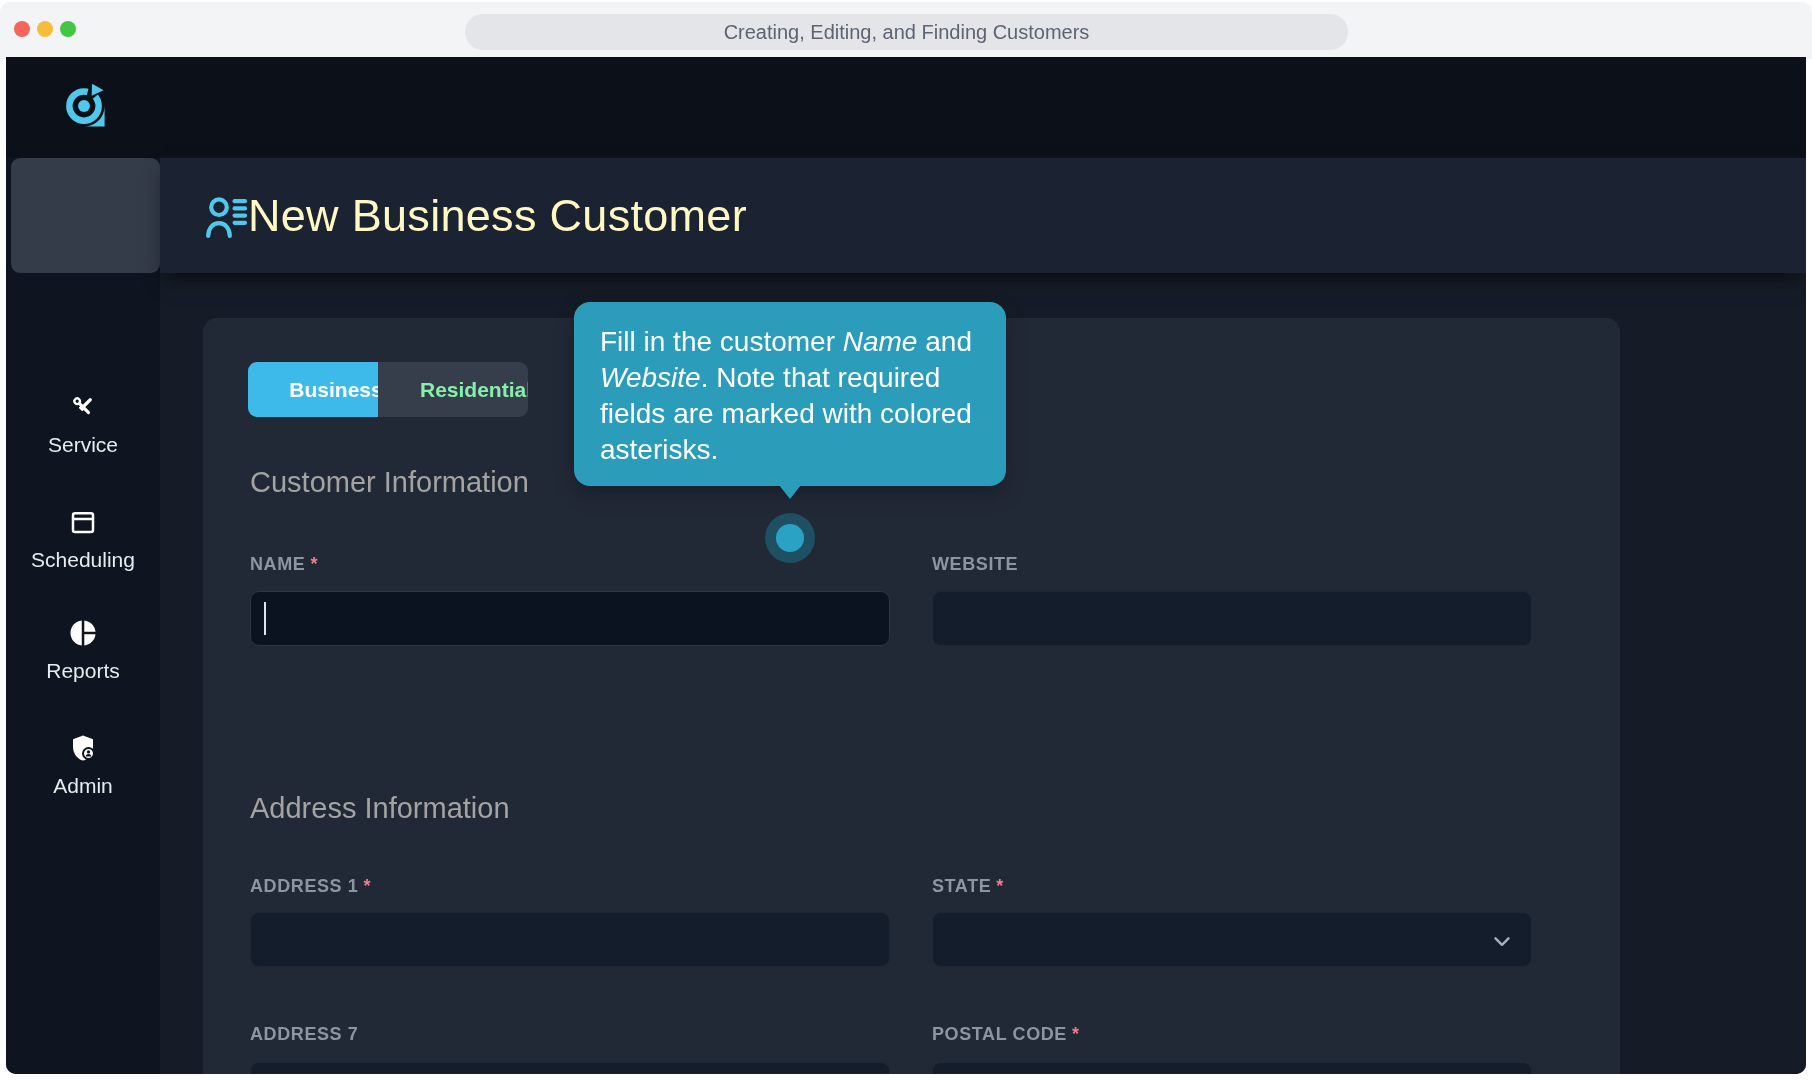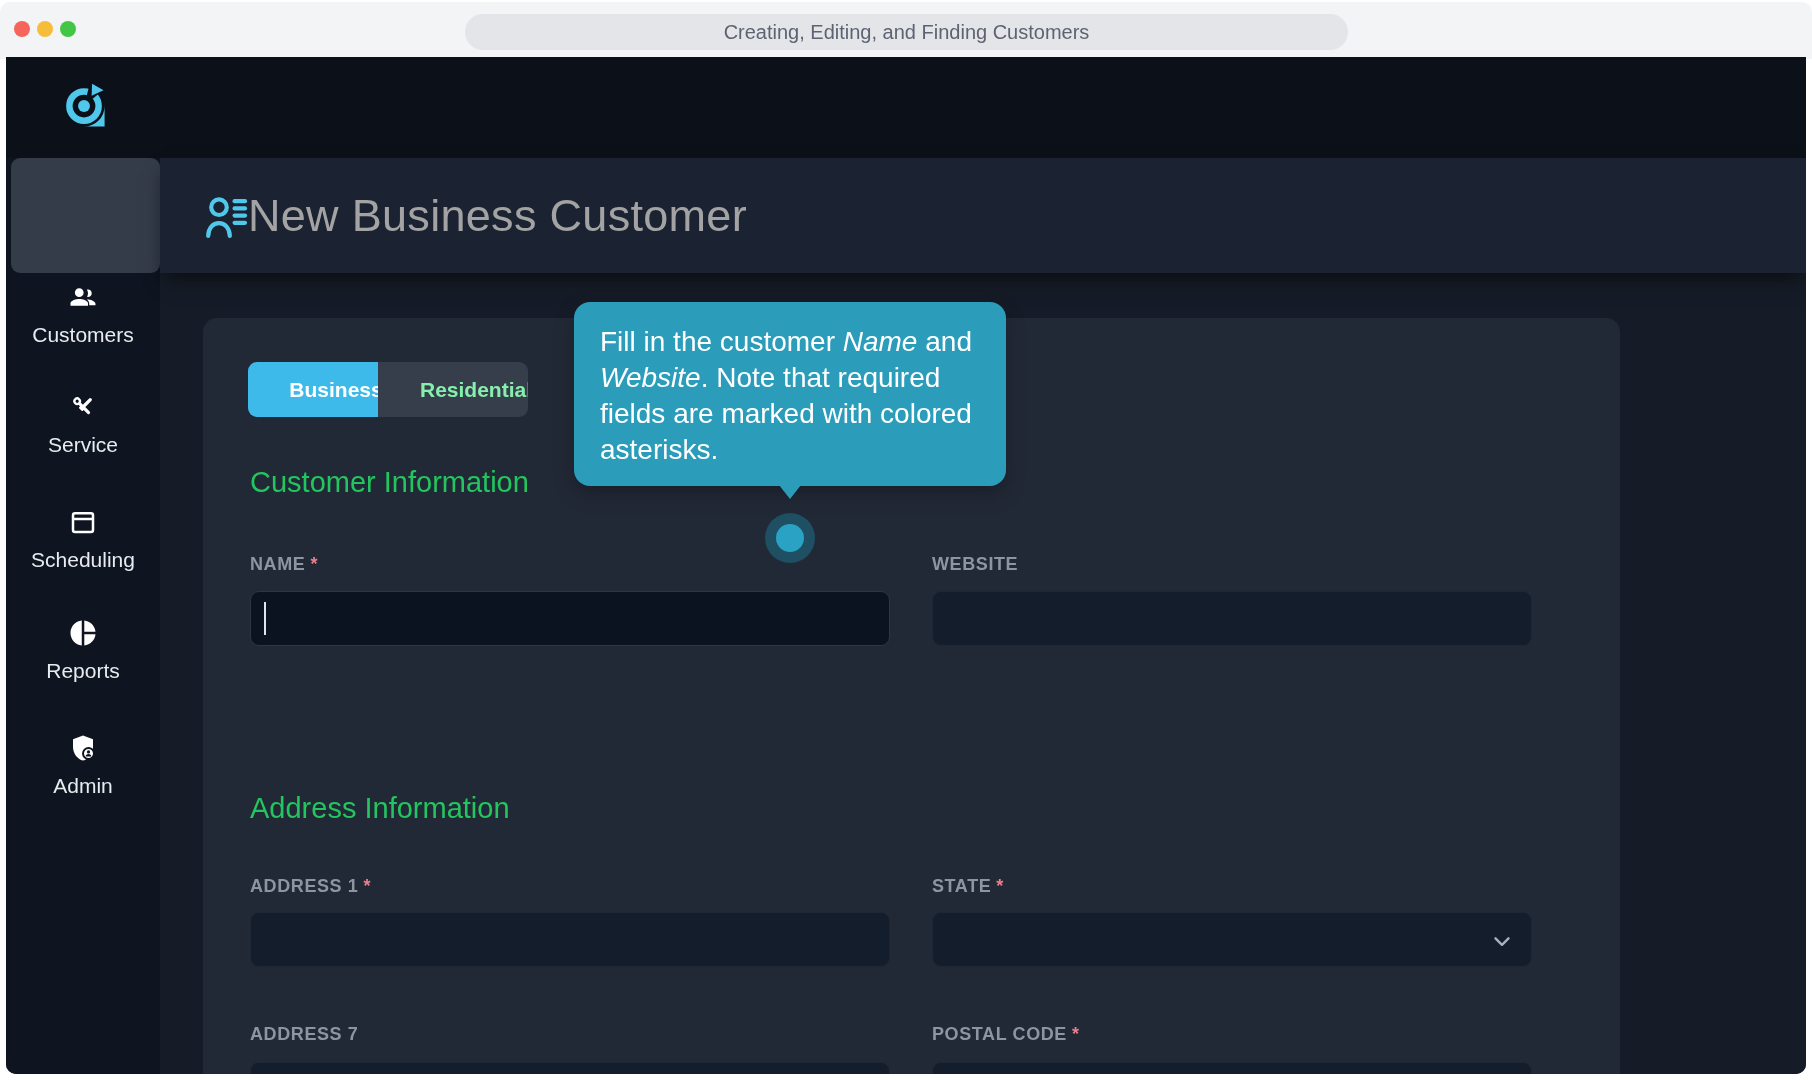--- a/index.html
+++ b/index.html
@@ -29,35 +29,35 @@
                  background:#343c4a; border-radius:9px; }
   .side-item { position:absolute; left:0; right:0; height:92px; text-align:center; cursor:pointer; }
   .side-item .icn { display:block; margin:0 auto; width:30px; height:30px; }
   .side-item .lbl { display:block; margin-top:12px; color:#e8ebef; font-size:21px; line-height:22px; }
   .si-0 { top:124px; } .si-1 { top:234px; } .si-2 { top:349px; } .si-3 { top:460px; } .si-4 { top:575px; }
 
   .header { position:absolute; left:154px; top:101px; width:1646px; height:115px;
             background:#1b2231; box-shadow:0 10px 18px -4px rgba(0,0,0,0.55); z-index:3; }
   .header-icon { position:absolute; left:42px; top:34px; width:48px; height:48px; }
   .header-title { position:absolute; left:88px; top:0; height:149px; line-height:115px;
-                  color:#a3a3a3; font-size:45px; letter-spacing:0.3px; }
+                  color:#fef9c3; font-size:45px; letter-spacing:0.3px; }
 
   .main { position:absolute; left:154px; top:216px; right:0; bottom:0; background:#161c27; }
   .card { position:absolute; left:43px; top:45px; width:1417px; height:920px;
           background:#222936; border-radius:14px; }
 
   
   .toggle { position:absolute; left:45px; top:44px; height:55px; display:flex;
             border-radius:9px; overflow:hidden; }
   .tab { height:55px; display:flex; align-items:center; justify-content:center;
          font-size:21px; font-weight:bold; cursor:pointer;padding-left:46px; }
   .tab-business { width:130px; background:#3dbae9; color:#ffffff; }
   .tab-residential { width:150px; background:#363e4c; color:#86efac; }
 
-  .section-h { position:absolute; left:47px; color:#22c55e; font-size:29px; font-weight:400; }
+  .section-h { position:absolute; left:47px; color:#a3a3a3; font-size:29px; font-weight:400; }
   .sec-1 { top:148px; } .sec-2 { top:474px; }
 
   .field-label { position:absolute; color:#8d95a1; font-size:18px; font-weight:700;
                  letter-spacing:0.6px; }
   .req { color:#e87f8c; margin-left:5px; font-size:18px; }
   .row1-l { top:236px; } .row2-l { top:558px; } .row3-l { top:706px; }
   .col-a { left:47px; } .col-b { left:729px; }
 
   .tinput { position:absolute; height:55px; border-radius:9px; border:1px solid #1d2735;
             background:#141d2b; color:#e6e9ed; font-size:21px; padding:0 16px;
@@ -104,26 +104,20 @@
         <circle cx="24" cy="24" r="13.5" fill="none" stroke="#4fc8ec" stroke-width="6"></circle>
         <path d="M24 24 L30 1 L42 9 Z" fill="#0c1119"></path>
         <path d="M31.5 3.5 L42 9.5 L31 14.5 Z" fill="#4fc8ec"></path>
         <circle cx="24" cy="24" r="5.5" fill="#4fc8ec"></circle>
       </svg>
     </div>
 
     <div class="sidebar">
       <div class="active-pill"></div>
 
-      <div class="side-item si-0">
-        <svg class="icn" viewBox="0 0 24 24">
-          <path fill="#ffffff" d="M9 12c1.93 0 3.5-1.57 3.5-3.5S10.93 5 9 5 5.5 6.57 5.5 8.5 7.07 12 9 12zm7 0c1.66 0 3-1.34 3-3s-1.34-3-3-3c-.29 0-.57.04-.84.12.53.81.84 1.79.84 2.88s-.31 2.07-.84 2.88c.27.08.55.12.84.12zM9 13.5c-2.33 0-7 1.17-7 3.5v2h14v-2c0-2.33-4.67-3.5-7-3.5zm7 .5c-.29 0-.62.02-.97.05 1.16.84 1.97 1.97 1.97 3.45v1h5v-1c0-2.33-4.67-3.5-6-3.5z"></path>
-        </svg>
-        <span class="lbl">Customers</span>
-      </div>
 
       <div class="side-item si-2">
         <svg class="icn" viewBox="0 0 24 24">
           <rect x="4" y="5" width="16" height="15" rx="1.6" fill="none" stroke="#ffffff" stroke-width="2"></rect>
           <path d="M4 9.6 H20" stroke="#ffffff" stroke-width="2"></path>
         </svg>
         <span class="lbl">Scheduling</span>
       </div>
 
       <div class="side-item si-1">

